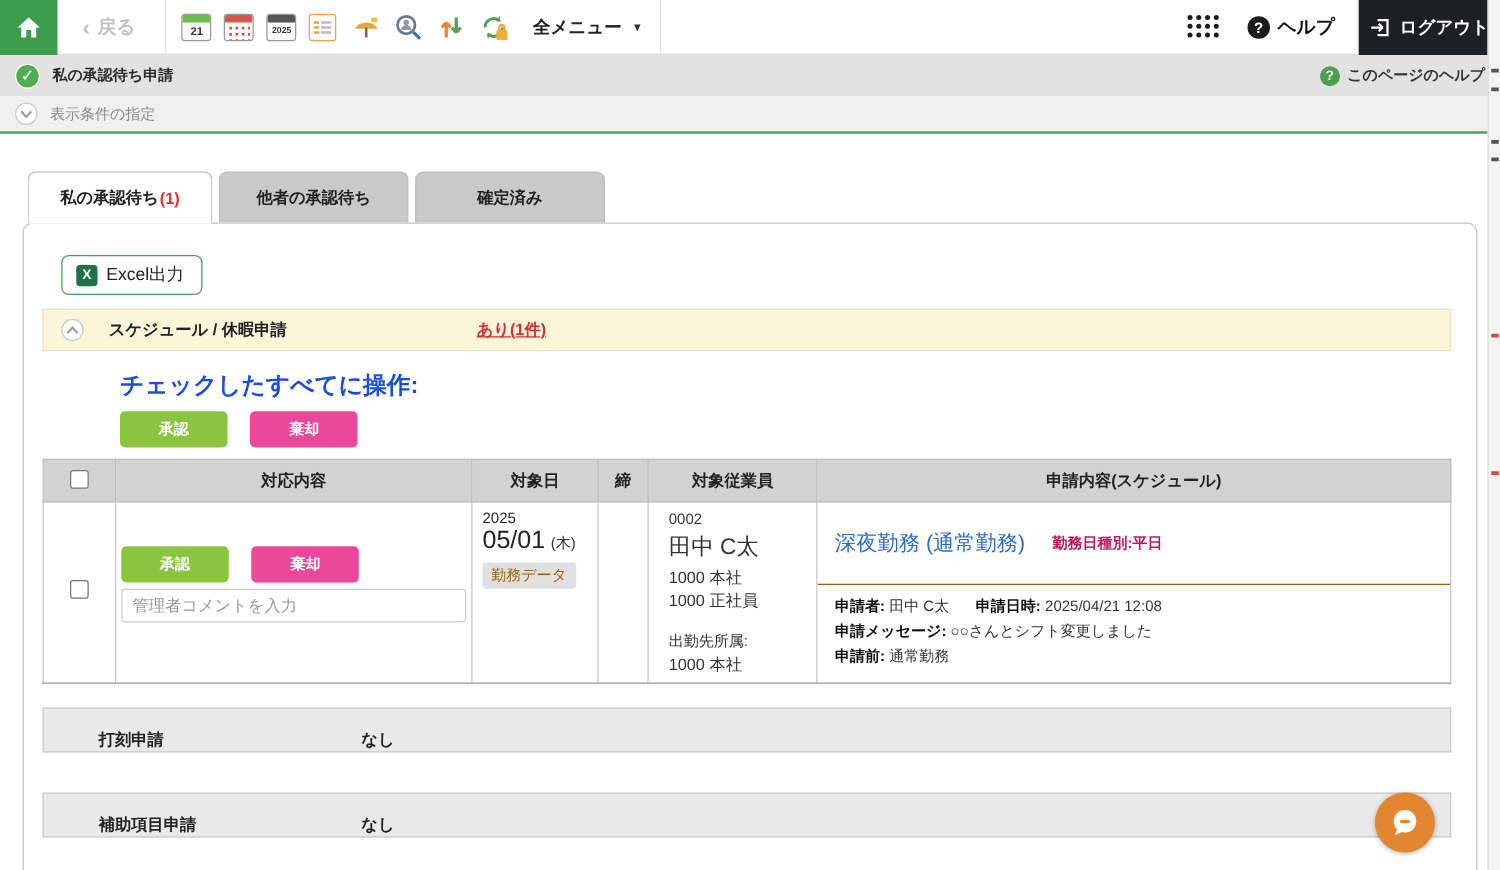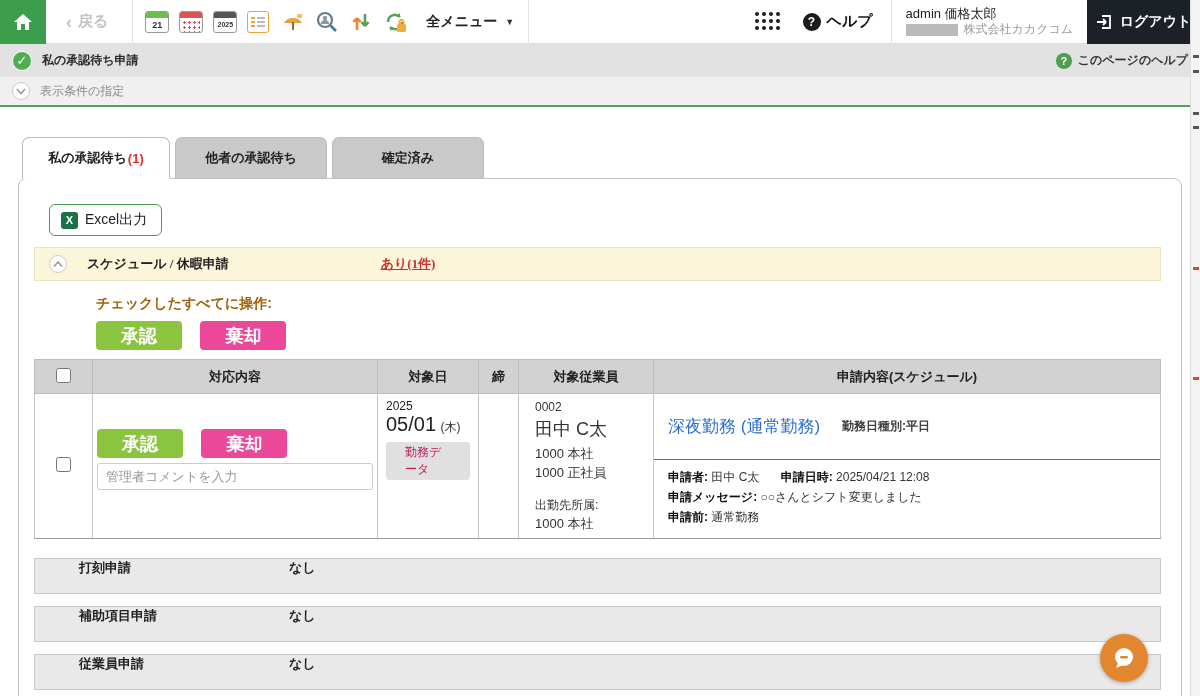--- a/index.html
+++ b/index.html
@@ -67,62 +67,62 @@
   
   .panel { position:absolute; top:178px; left:18px; width:1164px; height:540px; background:#fff;
     border:1px solid #c2c2c2; border-radius:8px; }
 
   .excel-btn { display:inline-flex; align-items:center; gap:7px; margin:25px 0 11px 30px; padding:6px 14px 6px 11px;
     border:1px solid #4e9e50; border-radius:6px; background:#fff; font-size:14px; color:#222; cursor:pointer; }
   .excel-ic { width:17px; height:17px; background:#1e7145; border-radius:3px; color:#fff; font-size:11px; font-weight:bold;
     display:flex; align-items:center; justify-content:center; }
 
   .section-bar { margin:0 20px 0 15px; height:34px; background:#fbf5da; border:1px solid #eae3c2;
-    display:flex; align-items:center; padding:0 14px;font-family:Liberation Serif, serif; }
+    display:flex; align-items:center; padding:0 14px; }
   .section-bar .title { font-size:13px; font-weight:bold; color:#222; margin-left:10px; }
   .section-link { margin-left:152px; font-size:13px; font-weight:bold; color:#d03030; text-decoration:underline; cursor:pointer; }
 
   .bulk-area { margin:14px 0 9px 77px; }
-  .bulk-label { font-size:14px; font-weight:bold; color:#a16207; margin-bottom:8px; }
-  .btn { border:none; border-radius:4px; color:#fff; font-size:18px; font-weight:bold; width:86px; height:29px; cursor:pointer;
+  .bulk-label { font-size:19px; font-weight:bold; color:#1d4ed8; margin-bottom:8px; }
+  .btn { border:none; border-radius:4px; color:#fff; font-size:12px; font-weight:bold; width:86px; height:29px; cursor:pointer;
     font-family:inherit; }
   .btn-approve { background:#8bc53f; margin-right:14px; }
   .btn-reject { background:#ec4899; }
 
   table.req { border-collapse:collapse; margin:0 20px 19px 15px; width:1127px; table-layout:fixed; }
   table.req col.c-chk{width:58px} table.req col.c-act{width:285px} table.req col.c-date{width:101px}
   table.req col.c-close{width:40px} table.req col.c-emp{width:135px}
   table.req th { background:#d2d2d2; border:1px solid #bdbdbd; height:34px; font-size:13px; color:#222; }
   table.req td { background:#fff; border:1px solid #c6c6c6; vertical-align:top; }
   table.req tr.body-row { height:134px; }
   table.req tr.body-row td { border-bottom:1px solid #9c9c9c; }
   .cell-center { text-align:center; vertical-align:middle !important; }
   .action-cell { padding:35px 6px 0 4px; }
   .comment-input { margin-top:5px; width:276px; height:27px; border:1px solid #ccc; border-radius:3px; padding:0 8px;
     font-size:13px; font-family:inherit; color:#333; }
   .comment-input::placeholder { color:#999; }
   .date-cell { padding:5px 8px; }
   .date-year { font-size:12px; color:#222; }
   .date-day { font-size:20px; color:#222; }
   .date-wd { font-size:12px; }
-  .badge { display:inline-block; margin-top:6px; background:#e0e0e0; border-radius:3px; padding:2px 19px; font-size:12px; color:#be185d; }
+  .badge { display:inline-block; margin-top:6px; background:#e0e0e0; border-radius:3px; padding:2px 7px; font-size:12px; color:#a16207; }
   .emp-cell { padding:5px 16px; font-size:13px; line-height:1.45; }
   .emp-code { font-size:12px; }
   .emp-name { font-size:18px; margin-bottom:3px; }
   .emp-office-label { font-size:12px; margin-top:14px; }
   .req-cell { padding:0; }
   .req-top { height:66px; border-bottom:1px solid #a16207; display:flex; align-items:center; padding:0 14px; }
   .req-link { font-size:17px; color:#2a6fce; cursor:pointer; }
-  .req-daytype { font-size:12px; font-weight:bold; color:#404040; margin-left:22px; }
+  .req-daytype { font-size:12px; font-weight:bold; color:#be185d; margin-left:22px; }
   .req-details { padding:8px 14px; font-size:12px; line-height:1.65; color:#333; }
   .req-details b { color:#111; }
   .lbl-gap { margin-left:18px; }
 
-  .flat-bar { margin:0 20px 12px 15px; height:36px; background:#e9e9e9; border:1px solid #c9c9c9;
-    display:flex; align-items:flex-start;font-family:Liberation Serif, serif; }
+  .flat-bar { margin:0 20px 32px 15px; height:36px; background:#e9e9e9; border:1px solid #c9c9c9;
+    display:flex; align-items:flex-end;font-family:Liberation Serif, serif; }
   .flat-bar .title { font-size:13px; font-weight:bold; color:#222; margin-left:44px; width:210px; }
   .flat-bar .status { font-size:13px; font-weight:bold; color:#222; }
 
   
   .fab { position:absolute; left:1100px; top:634px; width:48px; height:48px; border-radius:50%;
     background:#e2872f; box-shadow:0 1px 4px rgba(0,0,0,.3); display:flex; align-items:center; justify-content:center; cursor:pointer; z-index:5; }
   .scrollstrip { position:absolute; right:0; top:0; width:10px; height:696px; background:#f4f4f4; border-left:1px solid #ddd; z-index:6; }
   .mark { position:absolute; left:2px; width:6px; height:3px; }
   .mark.dark { background:#555; } .mark.red { background:#cf4a3a; }
   input[type=checkbox]{ width:15px; height:15px; cursor:pointer; }
@@ -218,27 +218,20 @@
         <b></b>
         <b></b>
         <b></b>
         <b></b>
     </div>
     <div class="help-top">
       <span class="qcircle">?</span>
       <span>ヘルプ</span>
     </div>
     <div class="vdiv"></div>
-    <div class="user-block">
-      <div class="user-name">admin 価格太郎</div>
-      <div class="user-company">
-        <span class="redact"></span>
-        <span>株式会社カカクコム</span>
-      </div>
-    </div>
     <div class="logout-btn">
       <svg width="16" height="16" viewBox="0 0 16 16">
         <path d="M6 2 H14 V14 H6" stroke="#fff" stroke-width="1.8" fill="none"></path>
         <path d="M1 8 H10 M10 8 L7 5 M10 8 L7 11" stroke="#fff" stroke-width="1.8" fill="none"></path>
       </svg>
       <span>ログアウト</span>
     </div>
   </div>
 </div>
 

